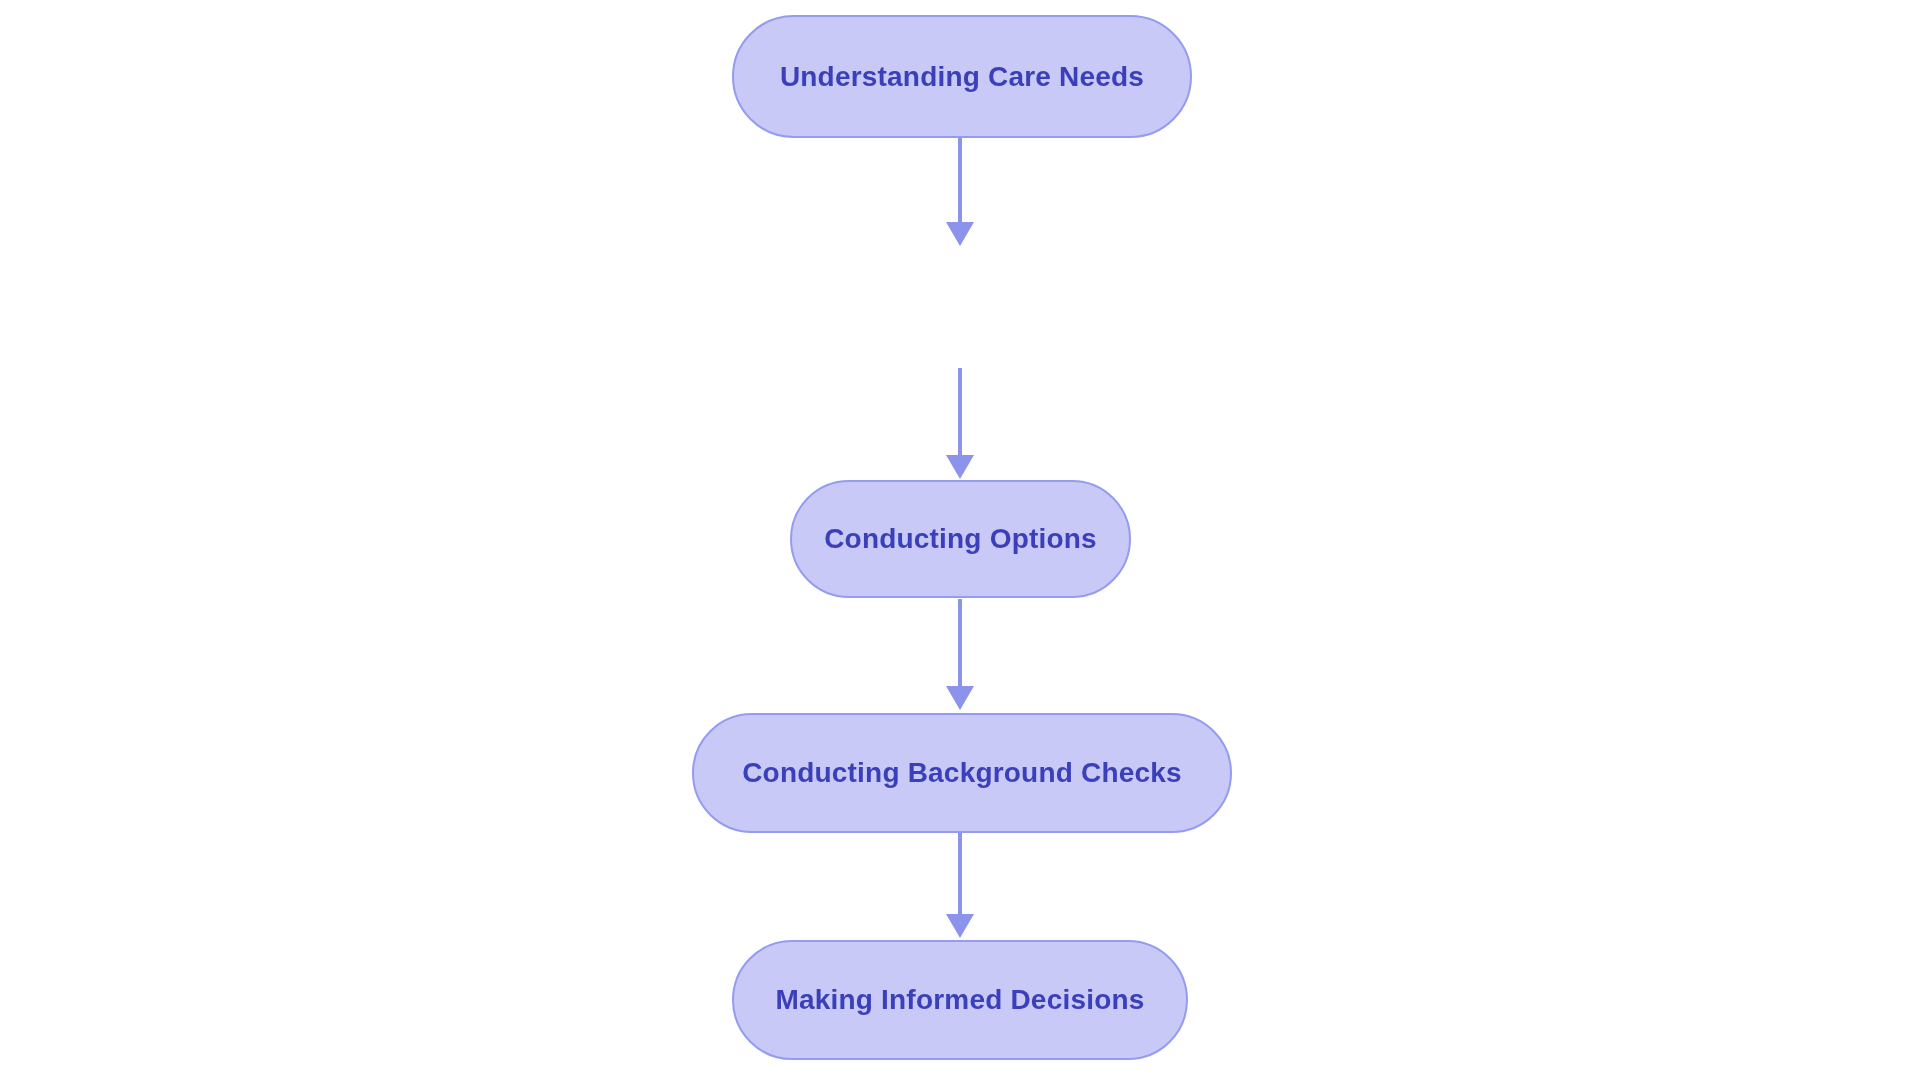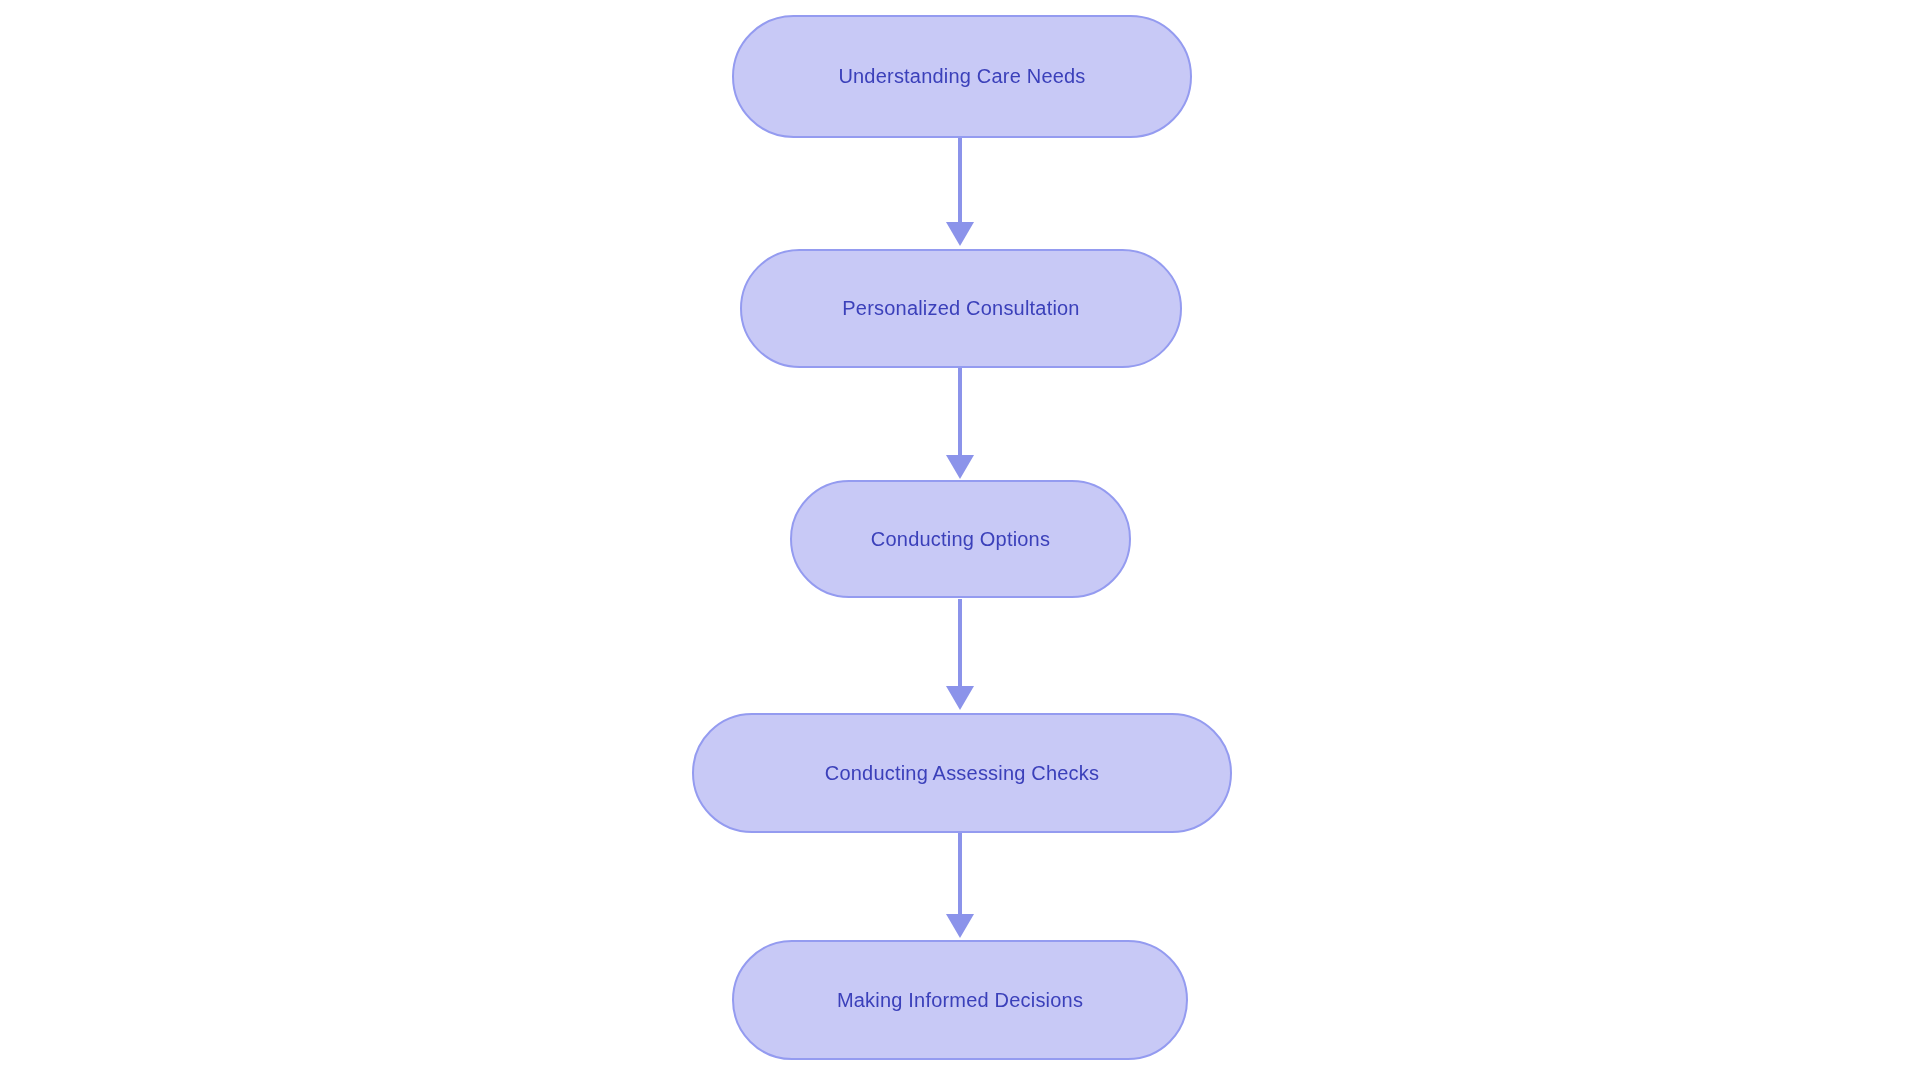--- a/index.html
+++ b/index.html
@@ -26,22 +26,22 @@
     box-sizing: border-box;
     background: var(--node-fill);
     border: 2px solid var(--node-border);
     border-radius: 62px;
     display: flex;
     align-items: center;
     justify-content: center;
   }
   .flow-node .node-label {
     color: var(--node-text);
-    font-size: 20px;
-    font-weight: 400;
+    font-size: 28px;
+    font-weight: 700;
     letter-spacing: 0.2px;
     white-space: nowrap;
     text-align: center;
   }
   .node-1 { left: 732px; top: 15px;  width: 460px; height: 123px; }
   .node-2 { left: 740px; top: 249px; width: 442px; height: 119px; }
   .node-3 { left: 790px; top: 480px; width: 341px; height: 118px; }
   .node-4 { left: 692px; top: 713px; width: 540px; height: 120px; }
   .node-5 { left: 732px; top: 940px; width: 456px; height: 120px; }
 
@@ -72,34 +72,31 @@
 <body>
 
 <div class="canvas">
 
   <div class="flow-node node-1">
     <span class="node-label">Understanding Care Needs</span>
   </div>
 
   <div class="arrow arrow-1"></div>
 
-  <div class="flow-node node-2">
-    <span class="node-label">Personalized Consultation</span>
-  </div>
 
   <div class="arrow arrow-2"></div>
 
   <div class="flow-node node-3">
     <span class="node-label">Conducting Options</span>
   </div>
 
   <div class="arrow arrow-3"></div>
 
   <div class="flow-node node-4">
-    <span class="node-label">Conducting Assessing Checks</span>
+    <span class="node-label">Conducting Background Checks</span>
   </div>
 
   <div class="arrow arrow-4"></div>
 
   <div class="flow-node node-5">
     <span class="node-label">Making Informed Decisions</span>
   </div>
 
 </div>
 

